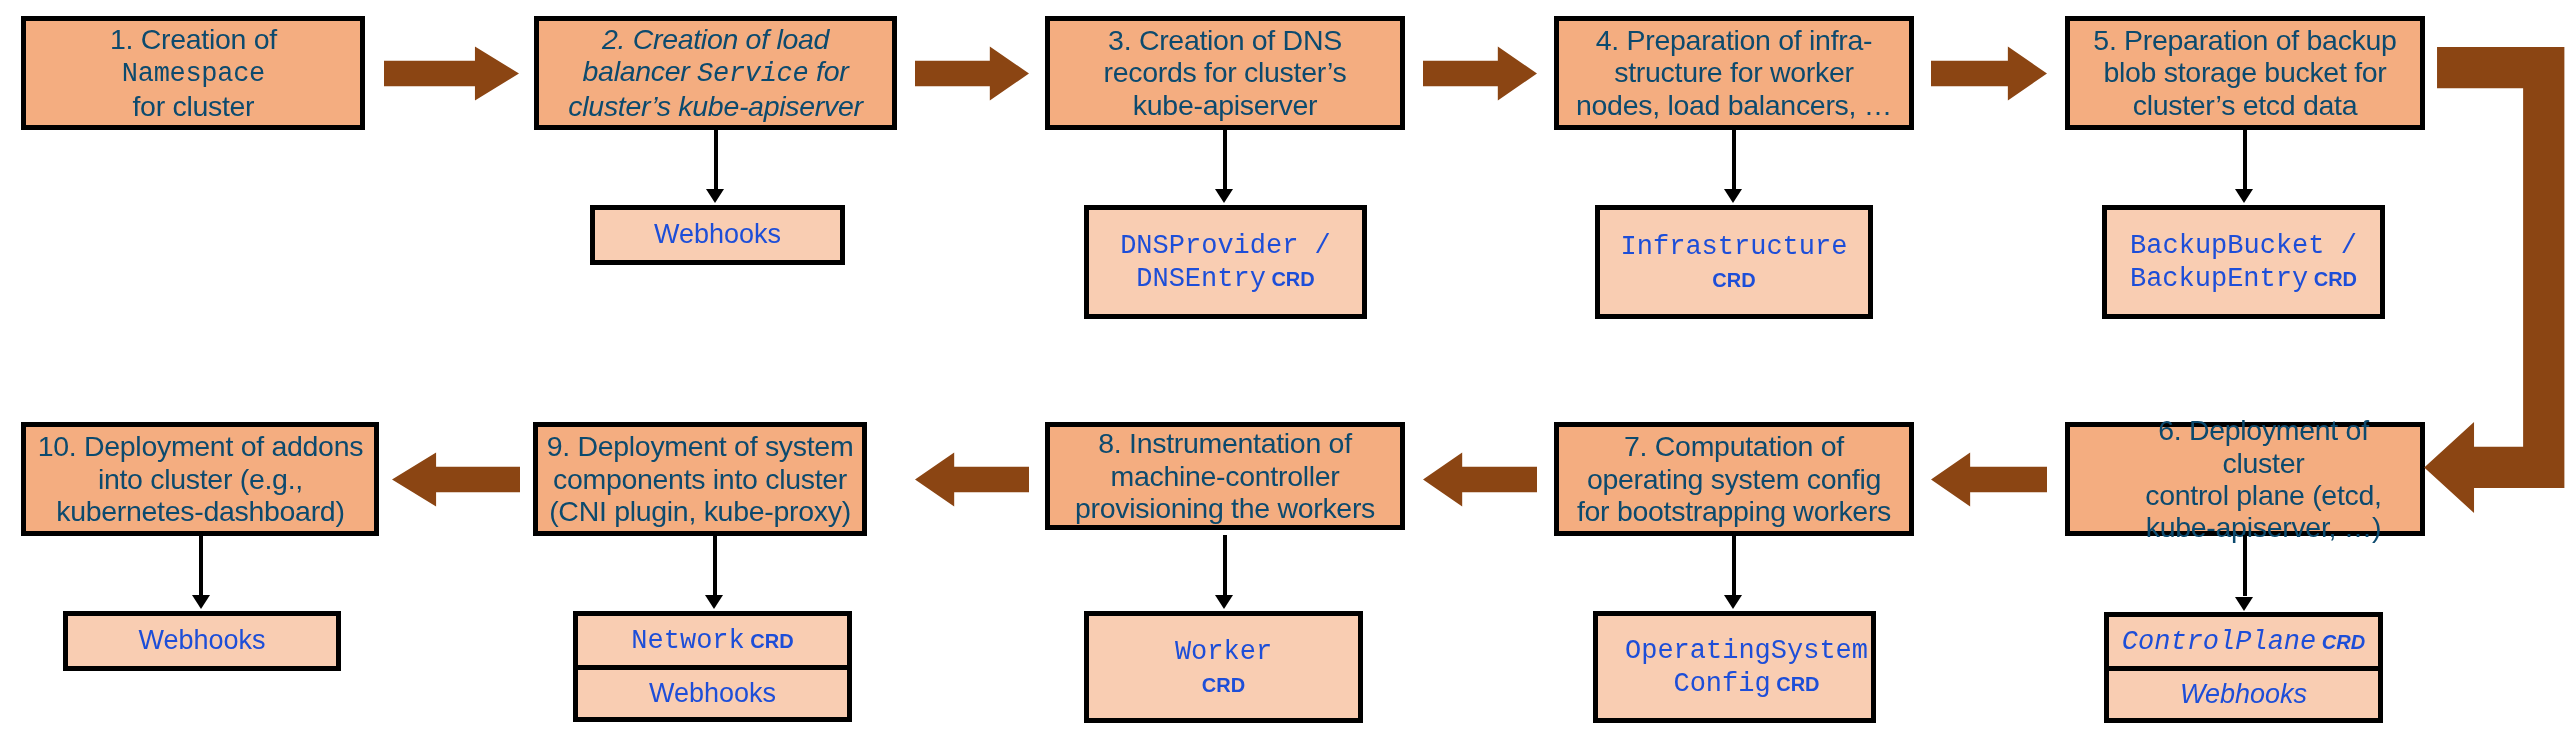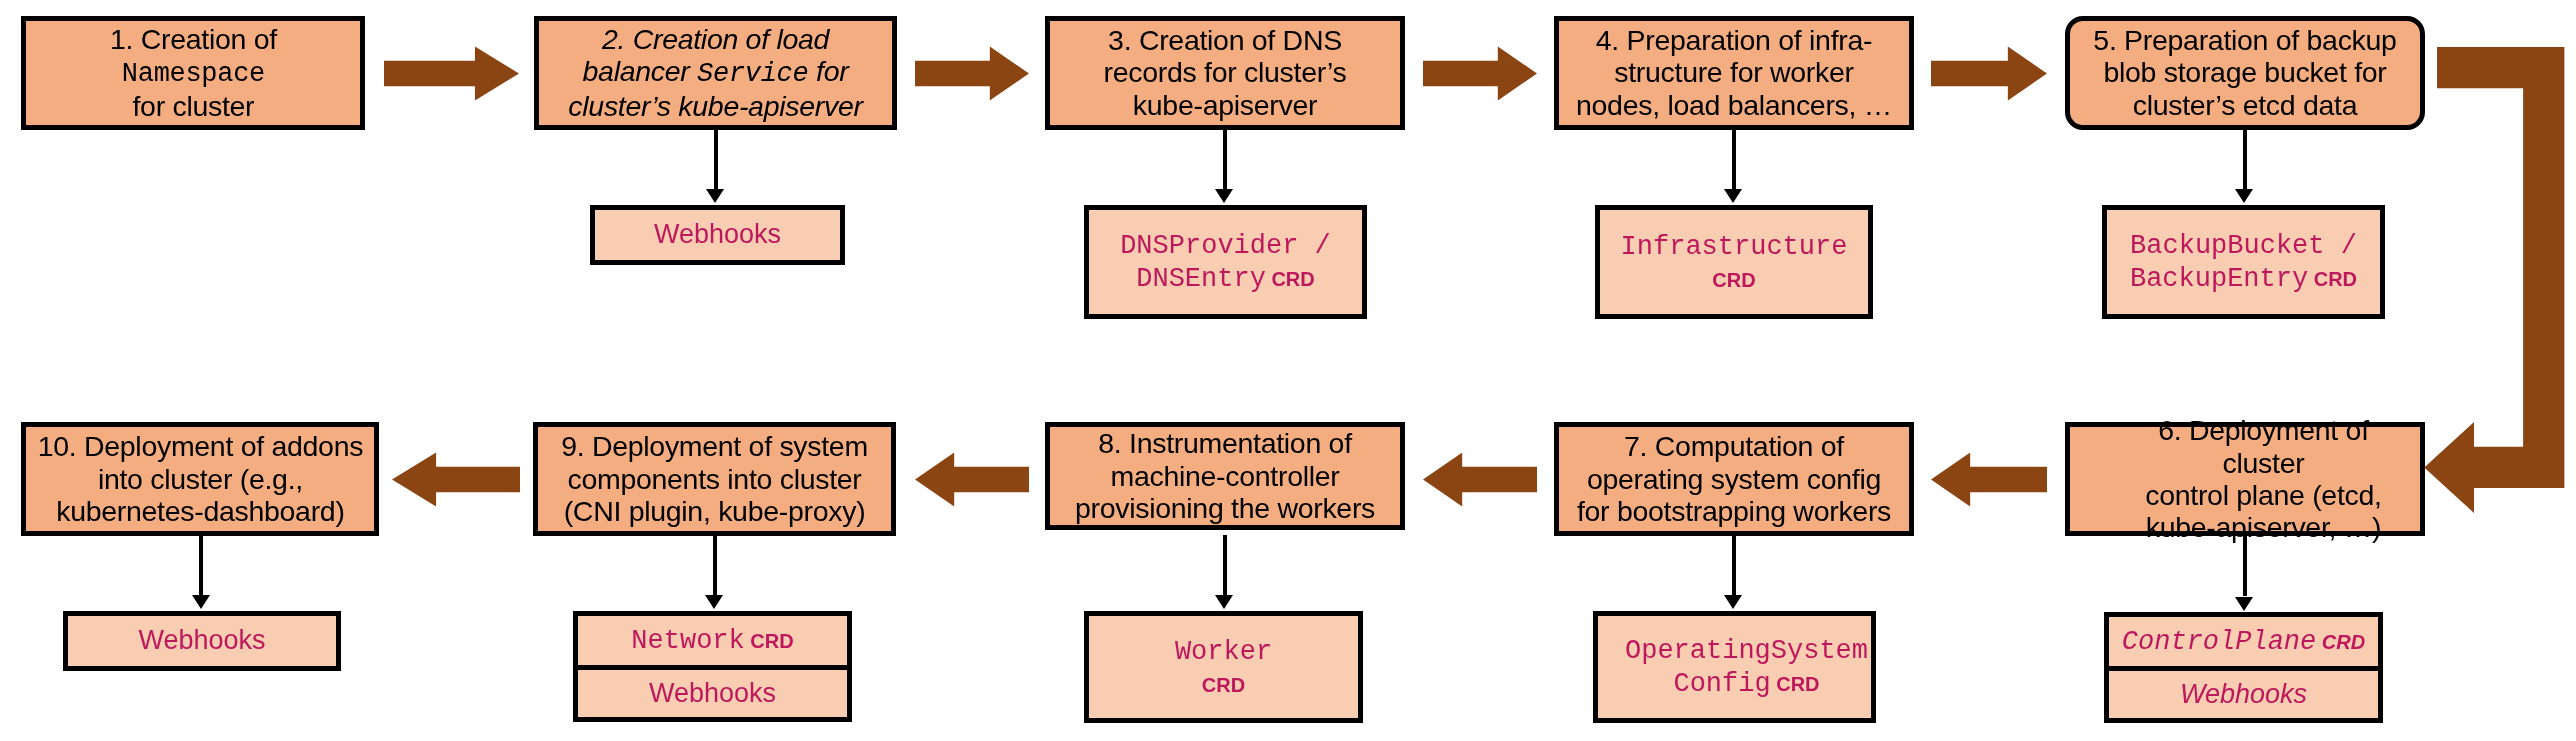--- a/index.html
+++ b/index.html
@@ -29,21 +29,21 @@
     display: flex;
     align-items: center;
     justify-content: center;
     text-align: center;
     padding: 2.8px 7.1px;
   }
   .step-text {
     font-family: "Liberation Sans", sans-serif;
     font-size: 28.5px;
     line-height: 1.14;
-    color: #000000;
+    color: #0c4a6e;
     letter-spacing: -0.3px;
     white-space: pre-line;
   }
   .mono {
     font-family: "Liberation Mono", monospace;
     font-size: 27px;
   }
   .crdtag {
     font-family: "Liberation Sans", sans-serif;
     font-weight: bold;
@@ -69,21 +69,21 @@
     padding: 1.4px 5.7px;
     box-sizing: border-box;
   }
   .subcell + .subcell {
     border-top: 5px solid #000000;
   }
   .subtext {
     font-family: "Liberation Sans", sans-serif;
     font-size: 27px;
     line-height: 1.16;
-    color: #be185d;
+    color: #1d4ed8;
     white-space: pre-line;
   }
 
   
   .drop-line {
     position: absolute;
     width: 3.6px;
     background: #000000;
   }
   .drop-head {
@@ -150,21 +150,21 @@
   </div>
   <div class="drop-line" style="left:1732px; top:130px; height:60px;"></div>
   <div class="drop-head" style="left:1724px; top:189px;"></div>
   <div class="subgroup" style="left:1595px; top:205px; width:278px; height:114px;">
     <div class="subcell">
       <div class="subtext"><span class="mono">Infrastructure
 </span><span class="crdtag">CRD</span></div>
     </div>
   </div>
 
-  <div class="step-box" style="left:2065px; top:15.7px; width:360px; height:114px;border-radius:18px;">
+  <div class="step-box" style="left:2065px; top:15.7px; width:360px; height:114px;">
     <div class="step-text"><span>5. Preparation of backup
 blob storage bucket for
 cluster’s etcd data</span></div>
   </div>
   <div class="drop-line" style="left:2243px; top:130px; height:60px;"></div>
   <div class="drop-head" style="left:2235px; top:189px;"></div>
   <div class="subgroup" style="left:2102px; top:205px; width:283px; height:114px;">
     <div class="subcell">
       <div class="subtext"><span class="mono">BackupBucket /
 BackupEntry</span><span class="crdtag"> CRD</span></div>
@@ -177,21 +177,21 @@
 kubernetes-dashboard)</span></div>
   </div>
   <div class="drop-line" style="left:199px; top:535px; height:60px;"></div>
   <div class="drop-head" style="left:192px; top:595px;"></div>
   <div class="subgroup" style="left:63px; top:611px; width:278px; height:60px;">
     <div class="subcell">
       <div class="subtext"><span>Webhooks</span></div>
     </div>
   </div>
 
-  <div class="step-box" style="left:533px; top:422px; width:363px; height:114px;">
+  <div class="step-box" style="left:533px; top:422px; width:334px; height:114px;">
     <div class="step-text"><span>9. Deployment of system
 components into cluster
 (CNI plugin, kube-proxy)</span></div>
   </div>
   <div class="drop-line" style="left:713px; top:535px; height:60px;"></div>
   <div class="drop-head" style="left:705px; top:595px;"></div>
   <div class="subgroup" style="left:573px; top:611px; width:279px; height:111px;">
     <div class="subcell">
       <div class="subtext"><span class="mono">Network</span><span class="crdtag"> CRD</span></div>
     </div>

